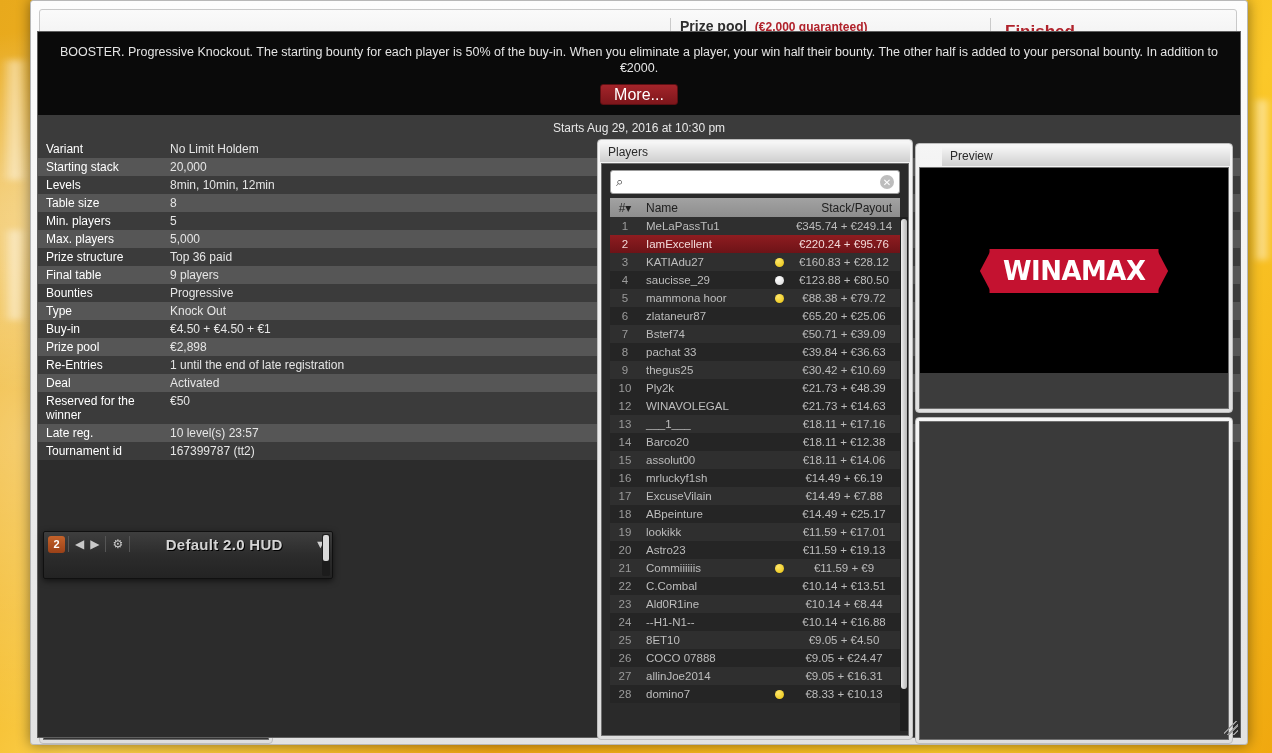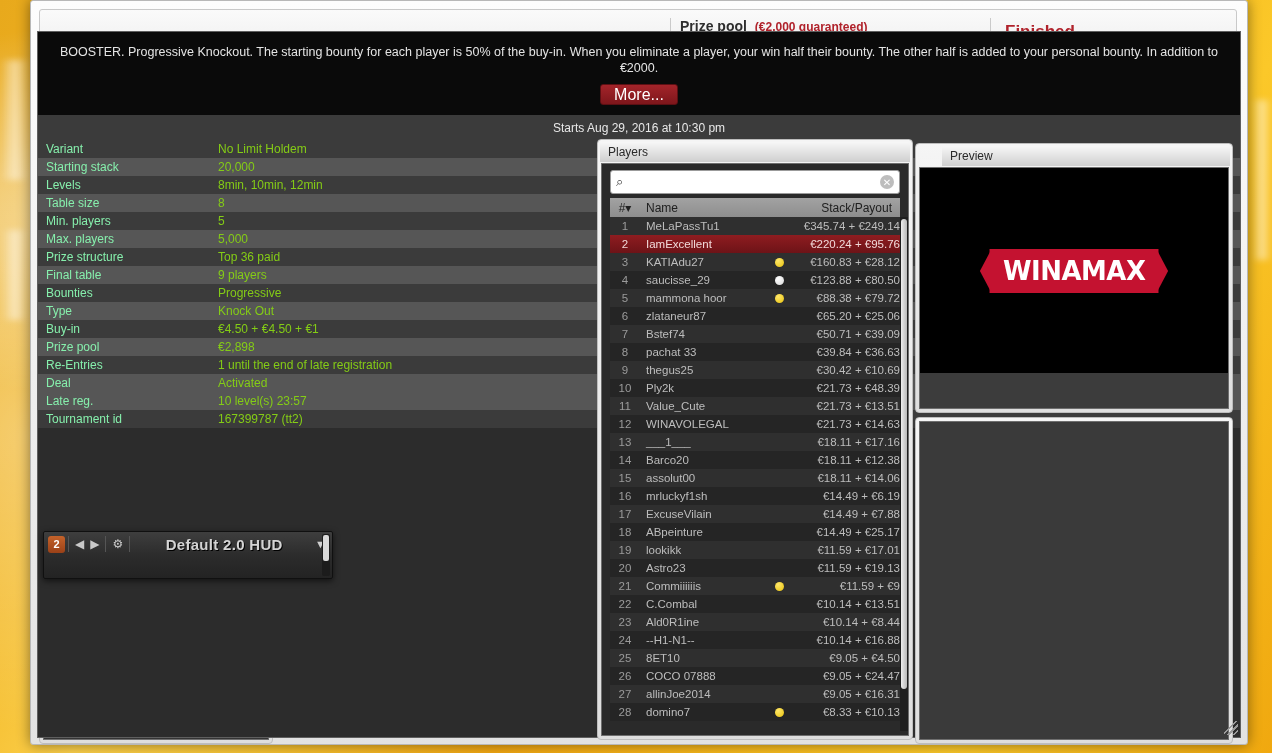--- a/index.html
+++ b/index.html
@@ -273,22 +273,22 @@
     font-family: "Liberation Sans", sans-serif;
   }
   .starts-line {
     text-align: center; color: #e8e8e8; font-size: 12px;
     padding: 6px 0 5px;
     background: #3b3b3b;
   }
   .info-rows { background: #3b3b3b; }
   .info-row { display: flex; font-size: 12px; padding: 2px 0 2px 8px; min-height: 18px; }
   .info-row.alt { background: #565656; }
-  .info-row .k { width: 124px; color: #86efac; flex-shrink: 0; line-height: 14px; }
-  .info-row .v { color: #84cc16; line-height: 14px; margin-left: 48px; }
+  .info-row .k { width: 124px; color: #ffffff; flex-shrink: 0; line-height: 14px; }
+  .info-row .v { color: #e5e5e5; line-height: 14px; }
 
   
   #players-panel { left: 560px; top: 132px; width: 316px; height: 601px; }
   .players-body {
     position: absolute; left: 3px; right: 3px; top: 23px; bottom: 3px;
     background: #2a2a2a; border: 1px solid #6e6e6e;
     overflow: hidden;
   }
   .search-wrap {
     margin: 6px 8px 4px; height: 24px;
@@ -324,21 +324,21 @@
   }
   .prow.alt { background: #252525; }
   .prow.hl { background: linear-gradient(180deg, #8f1c20, #6d1317); color: #f2dada; }
   .prow .c-num { width: 30px; text-align: center; color: #9b9b9b; }
   .prow.hl .c-num { color: #f0d6d6; }
   .prow .c-name { flex: 1; padding-left: 6px; white-space: nowrap; overflow: hidden; }
   .prow .c-dot { width: 18px; display: flex; justify-content: center; }
   .dot { width: 9px; height: 9px; border-radius: 50%; }
   .dot.yellow { background: radial-gradient(circle at 35% 30%, #ffe76a, #e8c20d); }
   .dot.white { background: radial-gradient(circle at 35% 30%, #ffffff, #d8d8d8); }
-  .prow .c-amt { width: 112px; text-align: right; white-space: nowrap; }
+  .prow .c-amt { width: 112px; text-align: center; white-space: nowrap; }
   .plist-scroll {
     position: absolute; right: 0; top: 53px; bottom: 4px; width: 8px;
     background: #1f1f1f;
   }
   .plist-scroll .thumb {
     position: absolute; left: 1px; top: 2px; width: 6px; height: 470px;
     background: linear-gradient(90deg, #ededed, #b9b9b9); border-radius: 3px;
   }
 
   
@@ -537,20 +537,24 @@
               <div class="k">Prize pool</div>
               <div class="v">€2,898</div>
             </div>
             <div class="info-row">
               <div class="k">Re-Entries</div>
               <div class="v">1 until the end of late registration</div>
             </div>
             <div class="info-row alt">
               <div class="k">Deal</div>
               <div class="v">Activated</div>
+            </div>
+            <div class="info-row">
+              <div class="k">Reserved for the winner</div>
+              <div class="v">€50</div>
             </div>
             <div class="info-row alt">
               <div class="k">Late reg.</div>
               <div class="v">10 level(s) 23:57</div>
             </div>
             <div class="info-row">
               <div class="k">Tournament id</div>
               <div class="v">167399787 (tt2)</div>
             </div>
           </div>
@@ -632,26 +636,20 @@
               <div class="c-name">thegus25</div>
               <div class="c-dot"></div>
               <div class="c-amt">€30.42 + €10.69</div>
             </div>
             <div class="prow alt">
               <div class="c-num">10</div>
               <div class="c-name">Ply2k</div>
               <div class="c-dot"></div>
               <div class="c-amt">€21.73 + €48.39</div>
             </div>
-            <div class="prow">
-              <div class="c-num">11</div>
-              <div class="c-name">Value_Cute</div>
-              <div class="c-dot"></div>
-              <div class="c-amt">€21.73 + €13.51</div>
-            </div>
             <div class="prow alt">
               <div class="c-num">12</div>
               <div class="c-name">WINAVOLEGAL</div>
               <div class="c-dot"></div>
               <div class="c-amt">€21.73 + €14.63</div>
             </div>
             <div class="prow">
               <div class="c-num">13</div>
               <div class="c-name">___1___</div>
               <div class="c-dot"></div>

